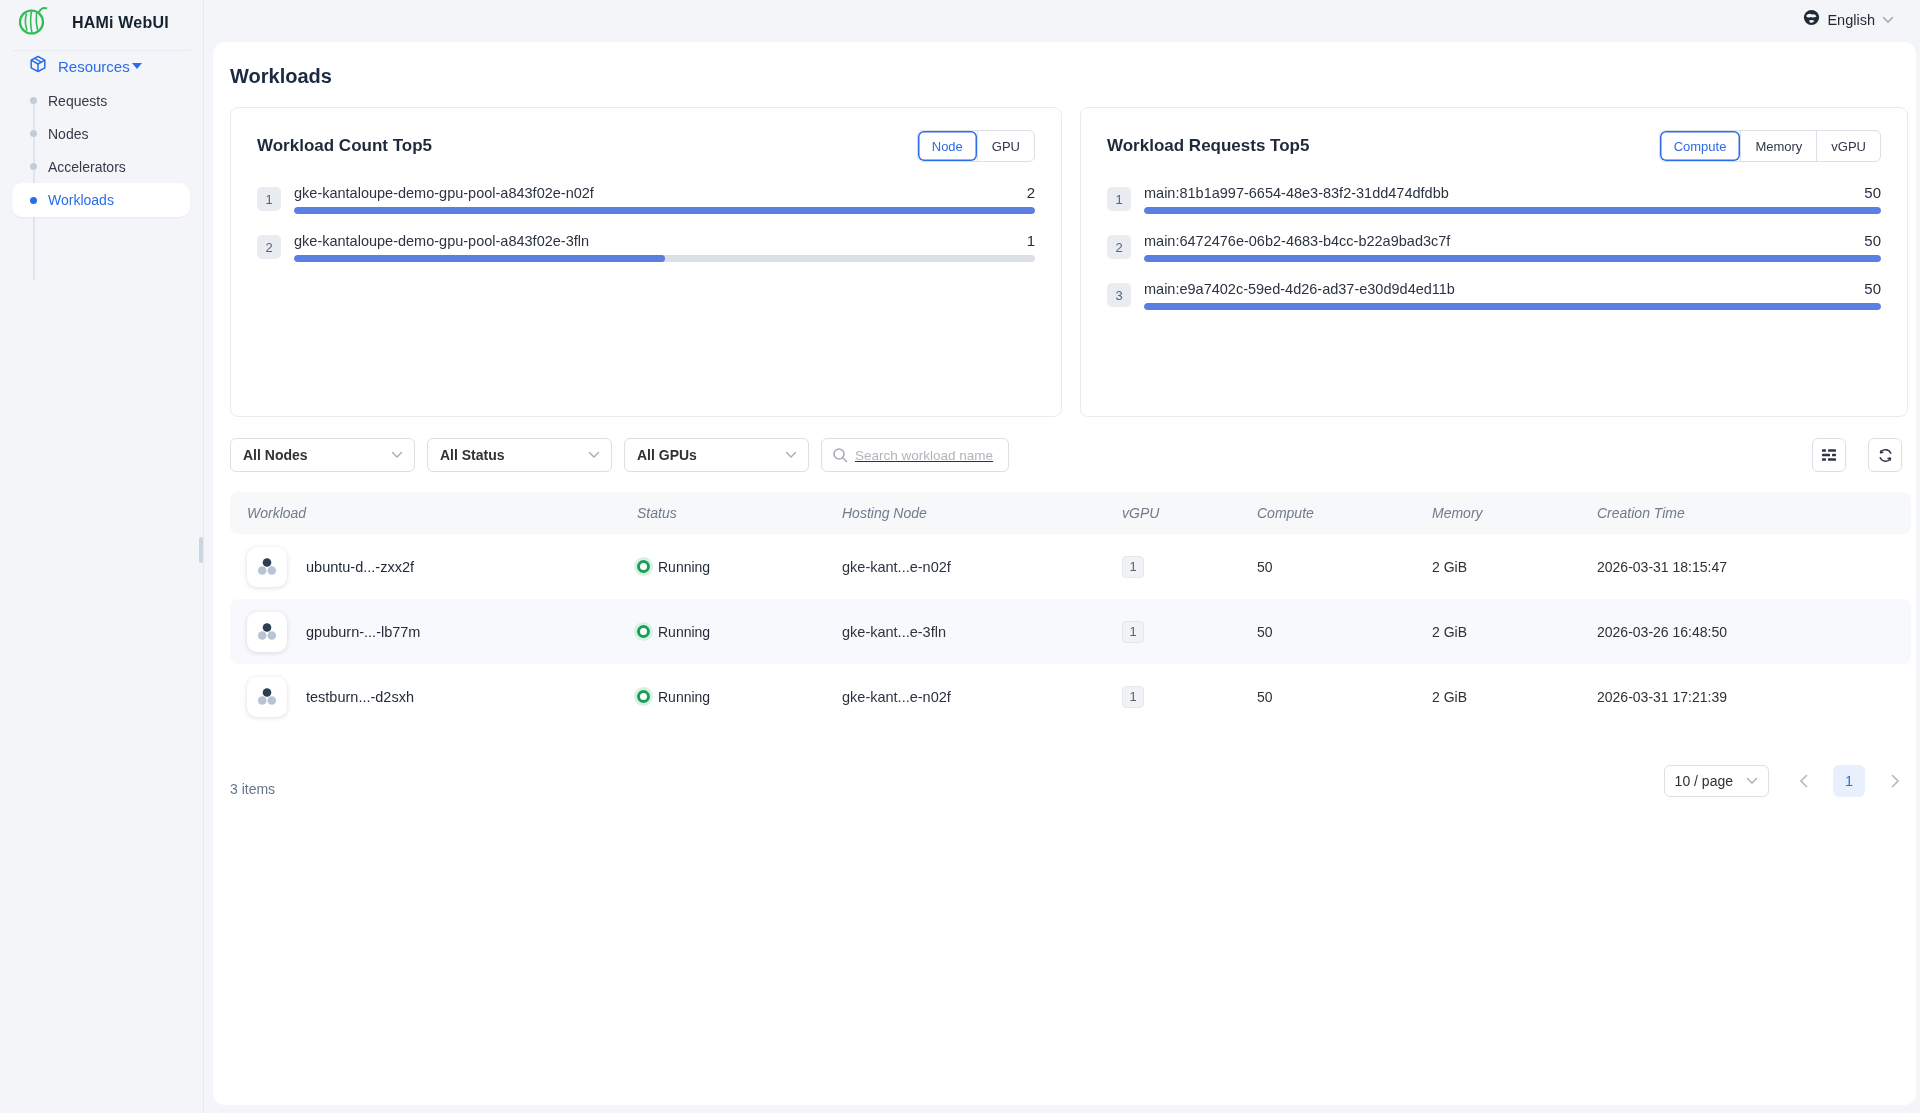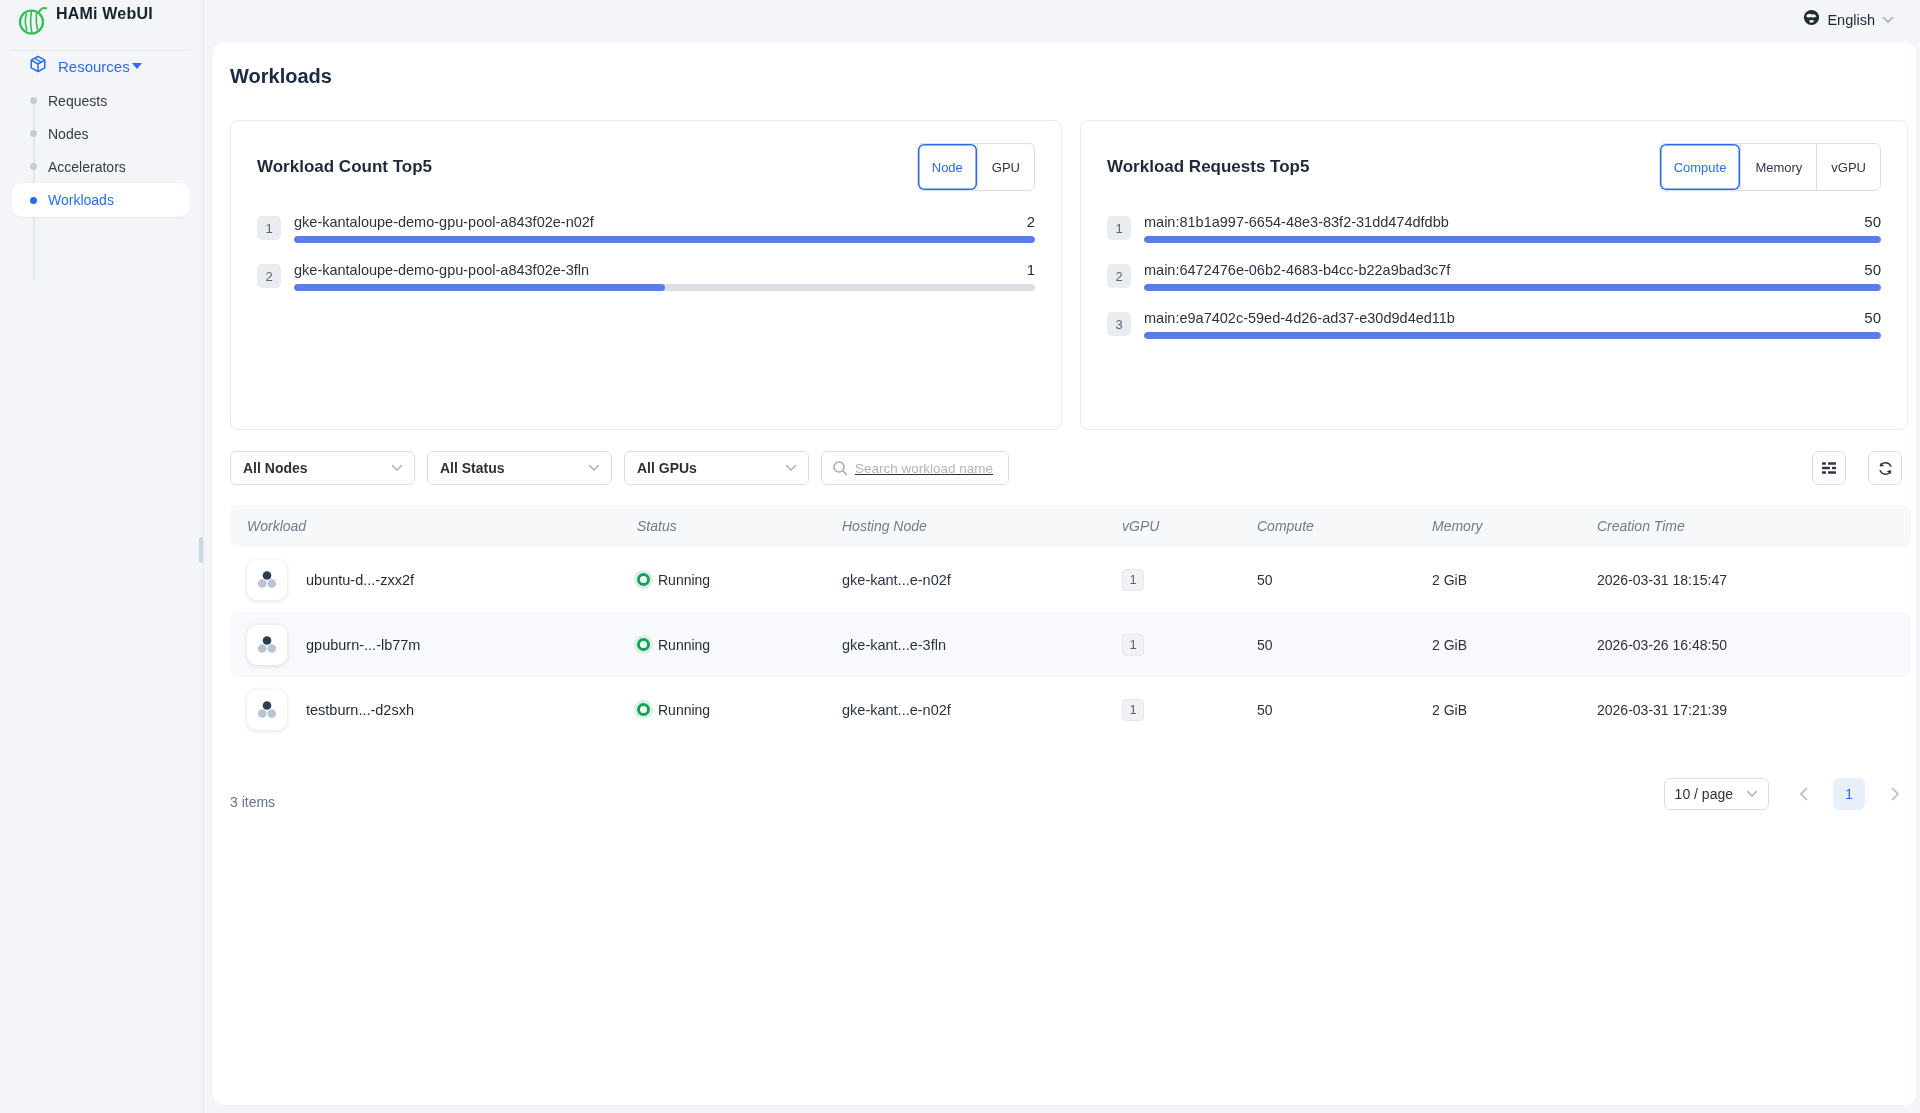--- a/index.html
+++ b/index.html
@@ -6,21 +6,21 @@
   html,body { width:1920px; height:1113px; overflow:hidden; }
   body {
     font-family:"Liberation Sans", sans-serif;
     background:#f3f5f9;
     color:#1f2937;
     position:relative;
   }
 
   
   .topbar { position:absolute; top:0; left:0; width:100%; height:42px; }
-  .brand { position:absolute; left:16px; top:5px; display:flex; align-items:flex-start; gap:8px; }
+  .brand { position:absolute; left:16px; top:5px; display:flex; align-items:center; gap:24px; }
   .brand-title { font-size:16px; font-weight:700; color:#16212e; letter-spacing:.2px; }
   .lang { position:absolute; right:26px; top:9px; display:flex; align-items:center; gap:7px; cursor:pointer; }
   .lang-label { font-size:14.5px; color:#1f2937; }
 
   
   .sidebar { position:absolute; left:0; top:0; width:204px; height:100%; }
   .sidebar-divider { position:absolute; left:203px; top:0; width:1px; height:100%; background:#e4e8ef; }
   .resize-handle { position:absolute; left:199px; top:537px; width:4px; height:26px; border-radius:3px; background:#ccd6e2; cursor:col-resize; }
   .sidebar-sep { position:absolute; left:12px; right:14px; top:50px; height:1px; background:#e8ebf1; }
   .menu-group { position:absolute; left:0; top:52px; width:100%; height:28px; display:flex; align-items:center; padding:0 16px 0 29px; cursor:pointer; }
@@ -31,28 +31,28 @@
   .submenu-item { position:relative; height:33px; display:flex; align-items:center; padding-left:48px; font-size:14px; color:#333b49; cursor:pointer; }
   .submenu-item .dot { position:absolute; left:30px; width:7px; height:7px; border-radius:50%; background:#c3ccd9; }
   .submenu-item.active { background:#ffffff; border-radius:10px; margin:0 14px 0 12px; padding-left:36px; height:34px; color:#2b6cea; box-shadow:0 1px 2px rgba(16,24,40,.05); }
   .submenu-item.active .dot { left:18px; background:#2b6cea; }
   .submenu-item + .submenu-item { margin-top:0; }
 
   
   .main { position:absolute; left:213px; top:42px; right:4px; bottom:8px; background:#ffffff; border-radius:12px; padding:23px 8px 0 17px; }
   .page-title { font-size:20px; font-weight:700; color:#1b2a42; }
 
-  .cards-row { display:flex; gap:18px; margin-top:32px; }
+  .cards-row { display:flex; gap:18px; margin-top:19px; }
   .card { border:1px solid #e8ebf1; border-radius:8px; background:#fff; height:310px; padding:22px 26px; }
   .card-count { width:832px; }
   .card-requests { flex:1; }
   .card-head { display:flex; align-items:center; justify-content:space-between; }
   .card-title { font-size:17px; font-weight:600; color:#1e2a3a; }
   .seg { display:flex; border:1px solid #dcdfe6; border-radius:6px; background:#fff; overflow:hidden; }
-  .seg-btn { height:46px; padding:0 14px; background:none; border:none; font-family:inherit; font-size:13px; color:#303847; cursor:pointer; }
+  .seg-btn { height:30px; padding:0 14px; background:none; border:none; font-family:inherit; font-size:13px; color:#303847; cursor:pointer; }
   .seg-btn + .seg-btn { border-left:1px solid #dcdfe6; }
   .seg-btn.active { color:#2b6cea; box-shadow:inset 0 0 0 1.5px #2b6cea; border-radius:6px; }
 
   .bar-list { margin-top:22px; display:flex; flex-direction:column; gap:18px; }
   .bar-item { display:flex; align-items:center; gap:13px; }
   .rank { width:24px; height:24px; border-radius:5px; background:#e9ecf1; color:#5a6472; font-size:13px; display:flex; align-items:center; justify-content:center; flex:none; }
   .bar-body { flex:1; }
   .bar-top { display:flex; justify-content:space-between; align-items:baseline; }
   .bar-label { font-size:14.5px; color:#2c3442; }
   .bar-value { font-size:15px; color:#1e2a3a; }

